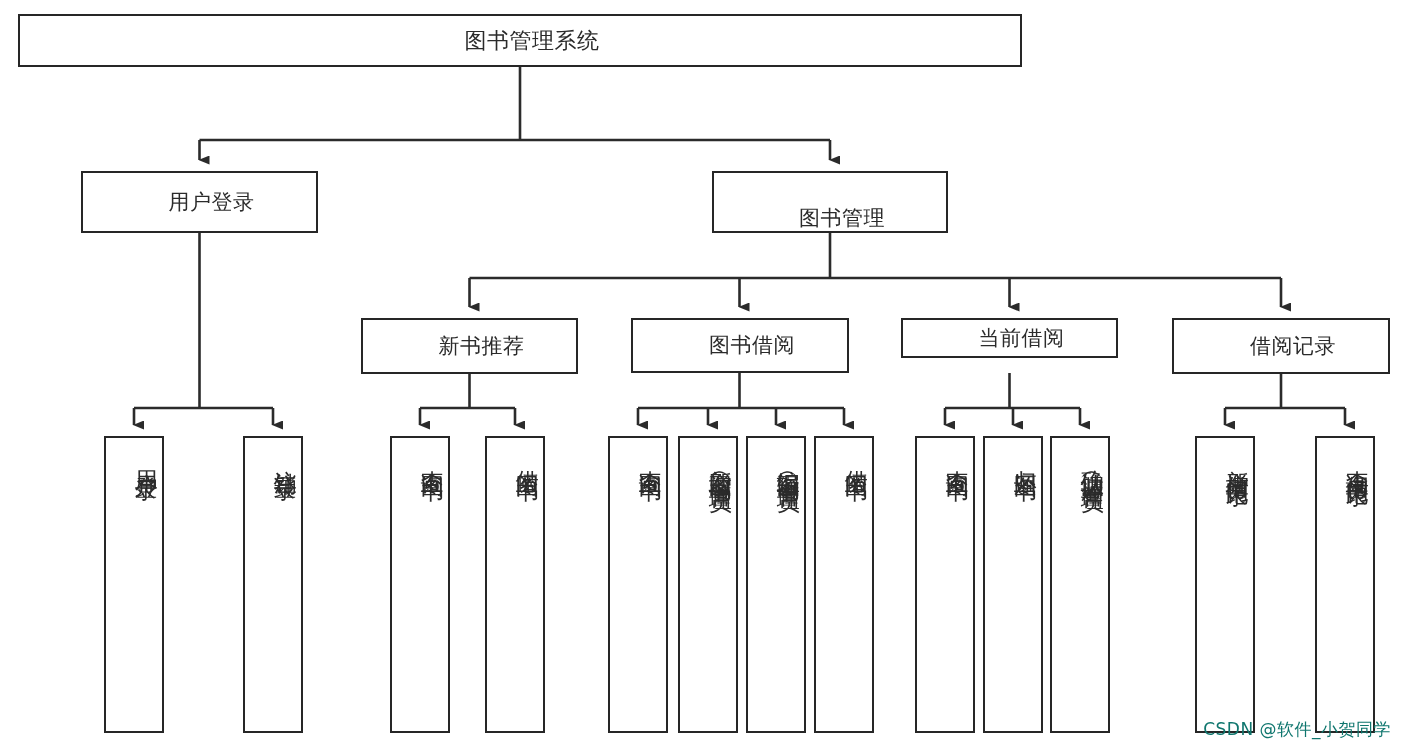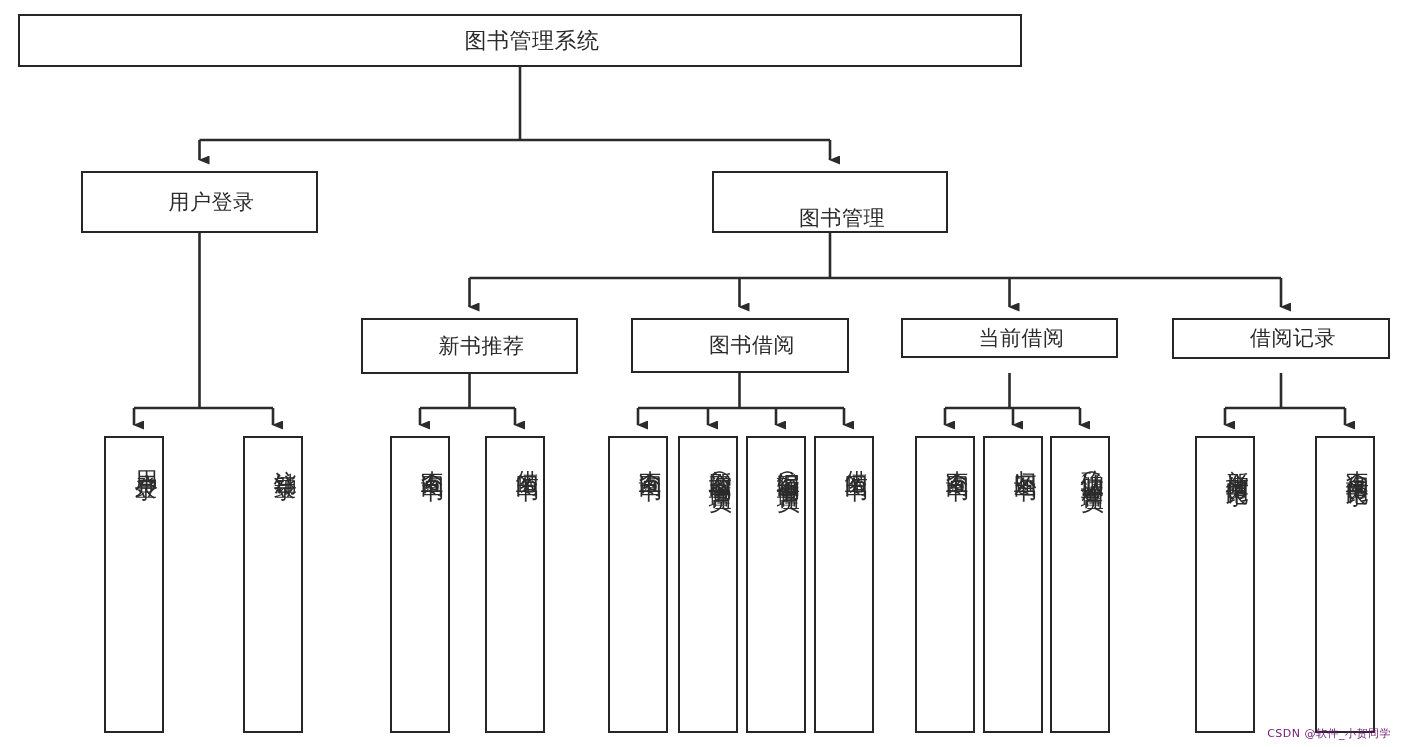--- a/index.html
+++ b/index.html
@@ -57,22 +57,22 @@
     letter-spacing: 3px;
     line-height: 1.1;
   }
   .node-box.root .node-label {
     font-size: 22px;
   }
   #watermark {
     position: absolute;
     right: 14px;
     bottom: 6px;
-    font-size: 11px;
-    color: #701a75;
+    font-size: 17px;
+    color: #0f766e;
     letter-spacing: 0.5px;
     white-space: nowrap;
     user-select: none;
   }
 </style>
 </head>
 <body>
 
 <div id="diagram-root">
 
@@ -132,21 +132,21 @@
       </div>
       <div class="node-box horizontal" style="left: 361px; top: 318px; width: 217px; height: 56px;">
         <span class="node-label">新书推荐</span>
       </div>
       <div class="node-box horizontal" style="left: 631px; top: 318px; width: 218px; height: 55px;">
         <span class="node-label">图书借阅</span>
       </div>
       <div class="node-box horizontal" style="left: 901px; top: 318px; width: 217px; height: 40px;">
         <span class="node-label">当前借阅</span>
       </div>
-      <div class="node-box horizontal" style="left: 1172px; top: 318px; width: 218px; height: 41px;">
+      <div class="node-box horizontal" style="left: 1172px; top: 318px; width: 218px; height: 56px;">
         <span class="node-label">借阅记录</span>
       </div>
       <div class="node-box vertical" style="left: 104px; top: 436px; width: 60px; height: 297px;">
         <span class="node-label">用户登录</span>
       </div>
       <div class="node-box vertical" style="left: 243px; top: 436px; width: 60px; height: 297px;">
         <span class="node-label">注销登录</span>
       </div>
       <div class="node-box vertical" style="left: 390px; top: 436px; width: 60px; height: 297px;">
         <span class="node-label">查询图书</span>

